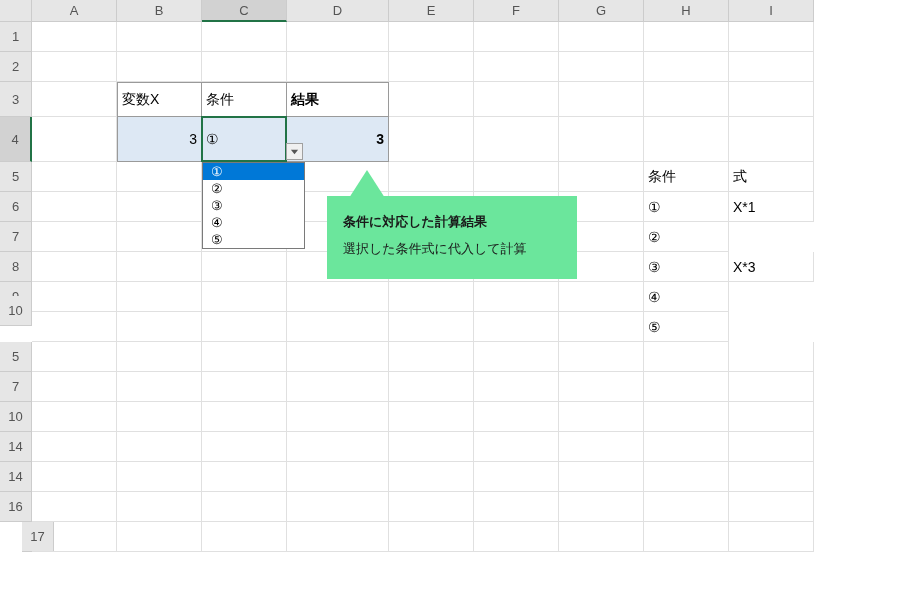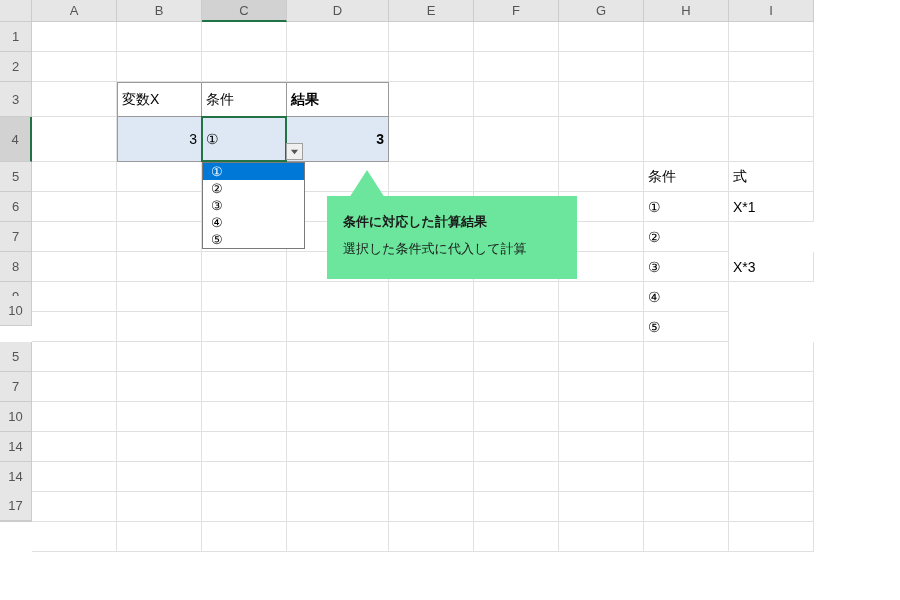--- a/index.html
+++ b/index.html
@@ -148,21 +148,21 @@
     <div class="rowhdr" style="top: 222px; height: 30px;">7</div>
     <div class="rowhdr" style="top: 252px; height: 30px;">8</div>
     <div class="rowhdr" style="top: 282px; height: 30px;">9</div>
     <div class="rowhdr" style="top: 296px; height: 30px;">10</div>
     <div class="rowhdr" style="top: 342px; height: 30px;">5</div>
     <div class="rowhdr" style="top: 372px; height: 30px;">7</div>
     <div class="rowhdr" style="top: 402px; height: 30px;">10</div>
     <div class="rowhdr" style="top: 432px; height: 30px;">14</div>
     <div class="rowhdr" style="top: 462px; height: 30px;">14</div>
     <div class="rowhdr" style="top: 492px; height: 30px;">16</div>
-    <div class="rowhdr" style="top: 491px; height: 30px;">17</div>
+    <div class="rowhdr" style="top: 522px; height: 30px; margin-left: 22px;">17</div>
     <div class="cell" style="left: 32px; top: 22px; width: 85px; height: 30px;"></div>
     <div class="cell" style="left: 117px; top: 22px; width: 85px; height: 30px;"></div>
     <div class="cell" style="left: 202px; top: 22px; width: 85px; height: 30px;"></div>
     <div class="cell" style="left: 287px; top: 22px; width: 102px; height: 30px;"></div>
     <div class="cell" style="left: 389px; top: 22px; width: 85px; height: 30px;"></div>
     <div class="cell" style="left: 474px; top: 22px; width: 85px; height: 30px;"></div>
     <div class="cell" style="left: 559px; top: 22px; width: 85px; height: 30px;"></div>
     <div class="cell" style="left: 644px; top: 22px; width: 85px; height: 30px;"></div>
     <div class="cell" style="left: 729px; top: 22px; width: 85px; height: 30px;"></div>
     <div class="cell" style="left: 32px; top: 52px; width: 85px; height: 30px;"></div>

